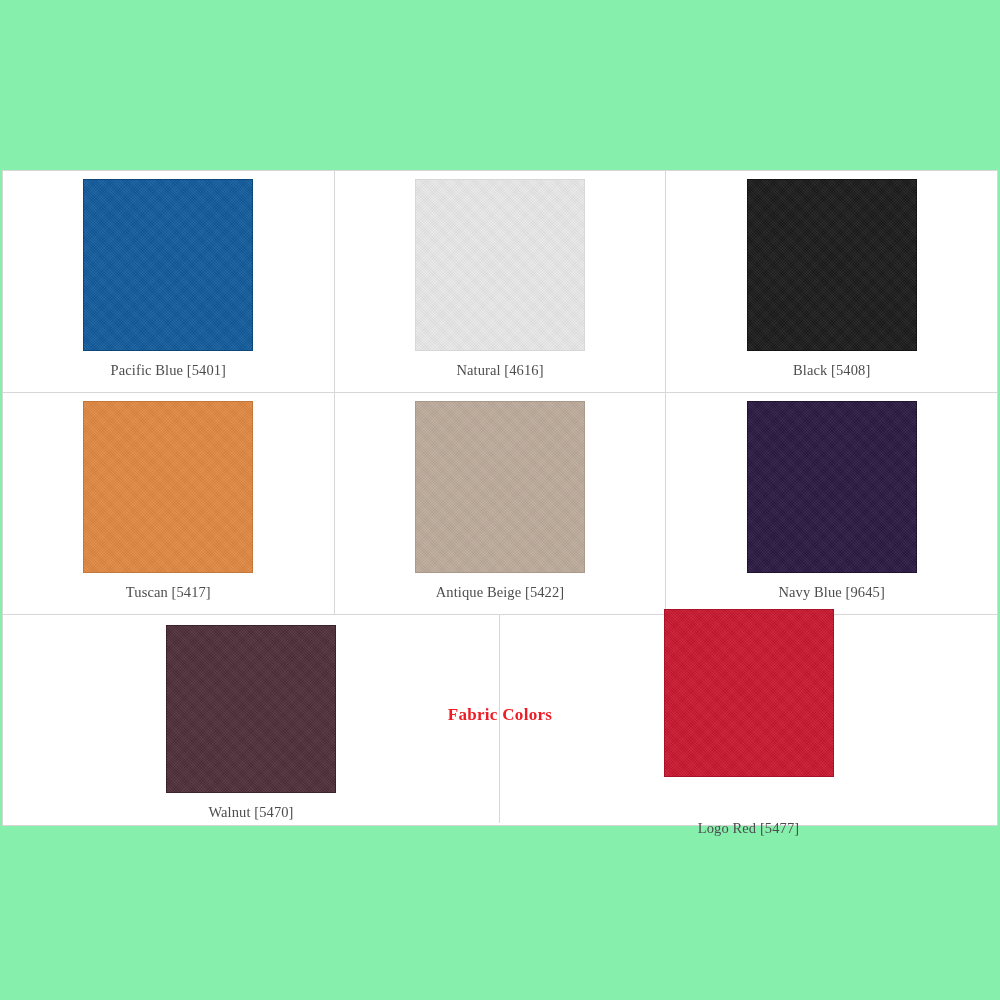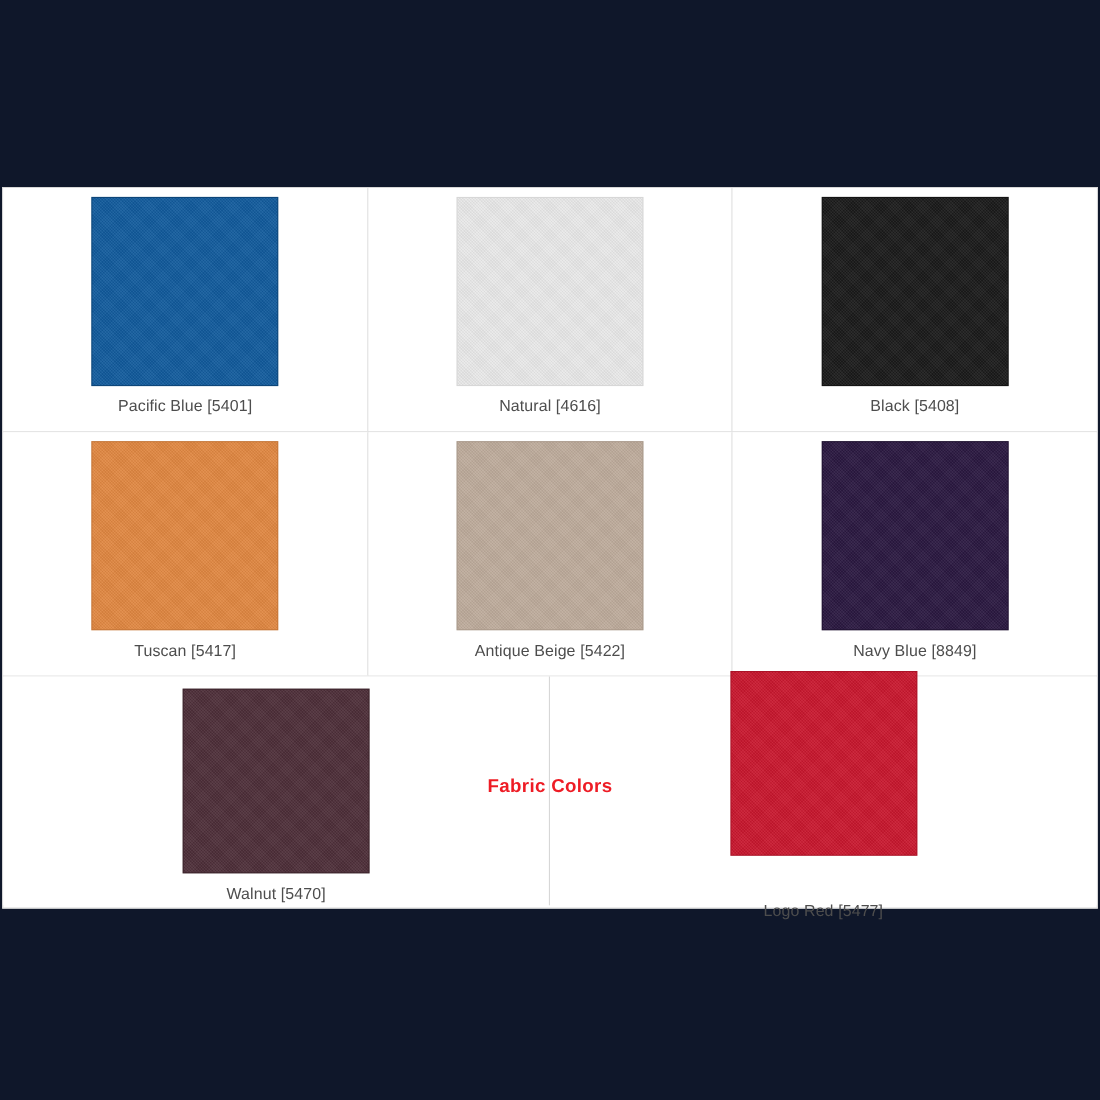--- a/index.html
+++ b/index.html
@@ -10,21 +10,22 @@
     height: 1000px;
     background: #ffffff;
     font-family: "Liberation Sans", sans-serif;
     overflow: hidden;
   }
 
   #page {
     position: relative;
     width: 1000px;
     height: 1000px;
-    background: #0f172a;
+    background: #86efac;
+    font-family: Liberation Serif, serif;
   }
 
   
   #chart {
     position: absolute;
     left: 2px;
     top: 170px;
     width: 996px;
     height: 656px;
     background: #ffffff;
@@ -170,21 +171,21 @@
           <div class="swatch-label">Antique Beige [5422]</div>
         </div>
       </div>
 
 
       <div class="cell">
         <div class="swatch-wrap">
           <div class="swatch" style="background:#2a1840;">
               <div class="tex"></div>
             </div>
-          <div class="swatch-label">Navy Blue [8849]</div>
+          <div class="swatch-label">Navy Blue [9645]</div>
         </div>
       </div>
 
     </div>
 
     <div class="row row-3">
 
       <div class="cell cell-half r3-left">
         <div class="swatch-wrap">
           <div class="swatch" style="background:#4d2e38;">

